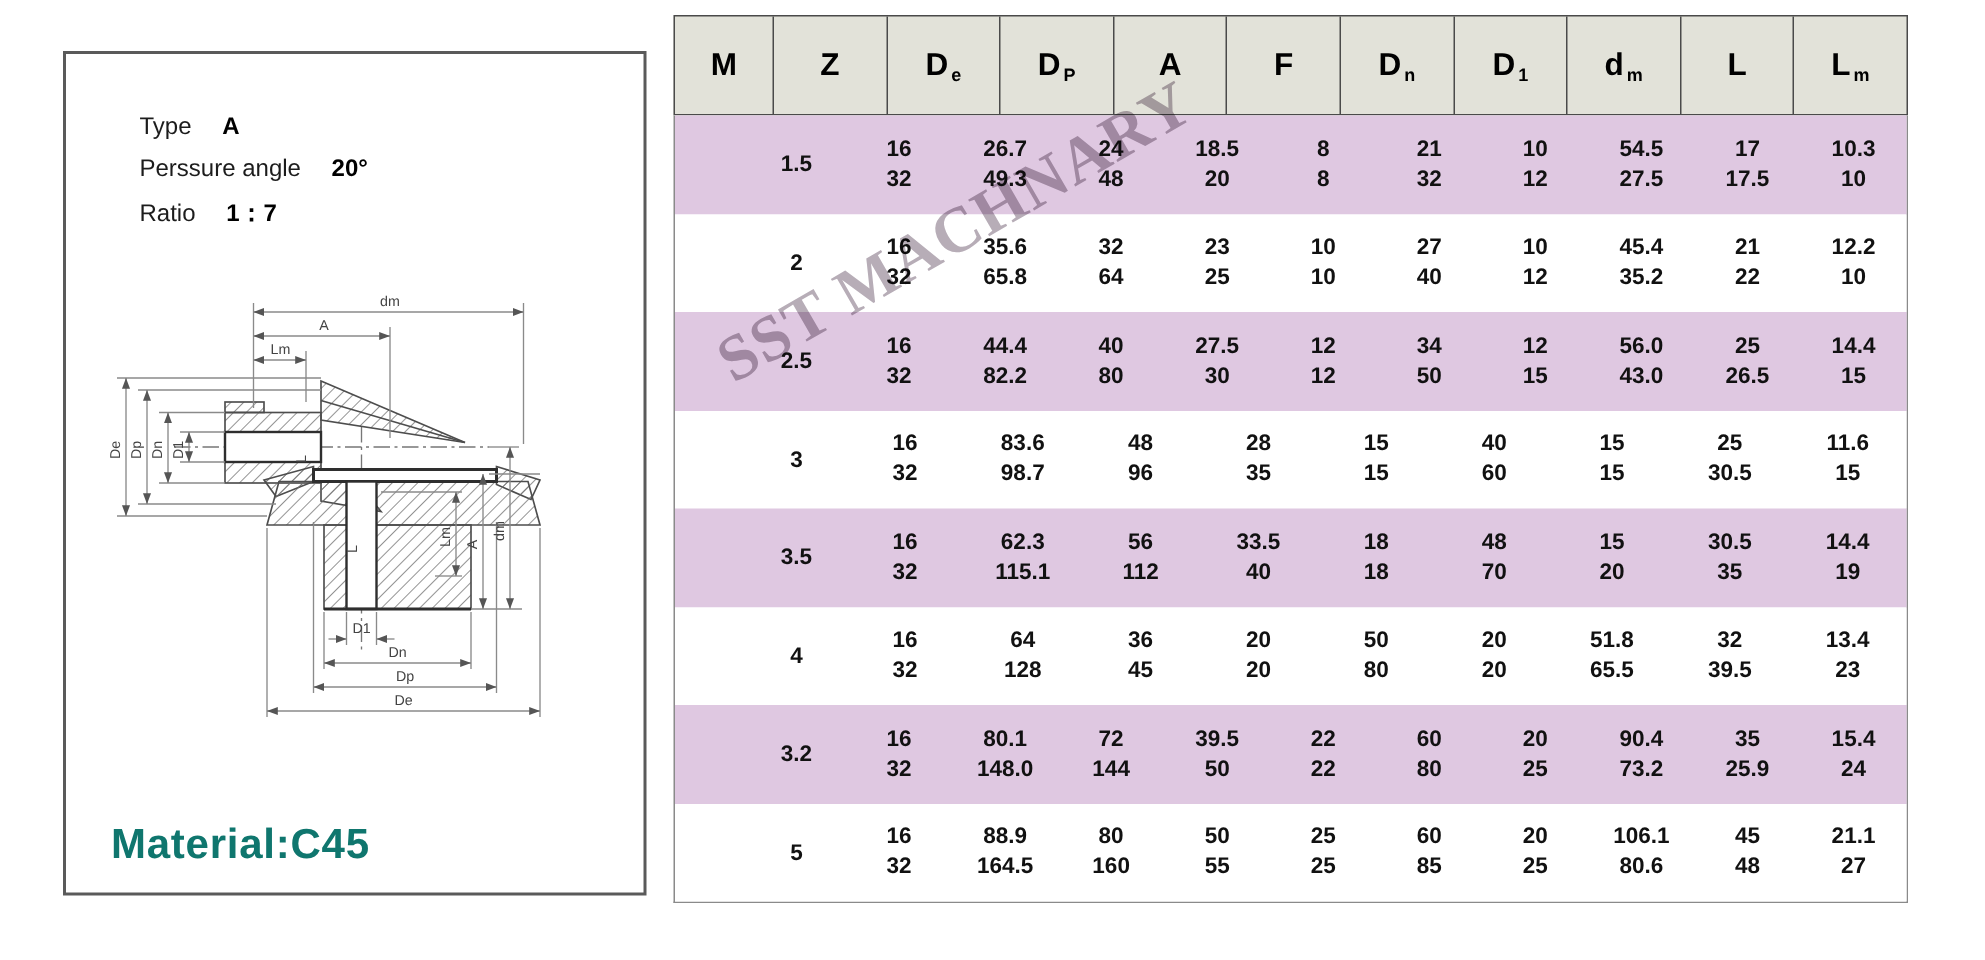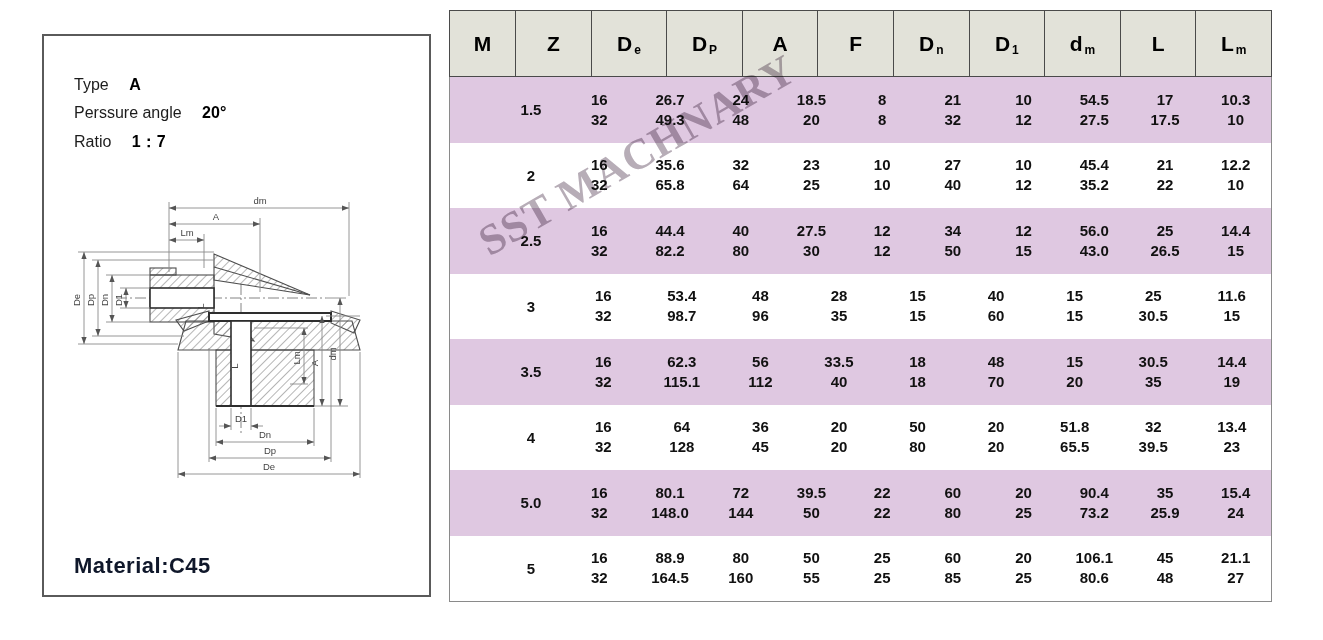--- a/index.html
+++ b/index.html
@@ -2,24 +2,24 @@
 <html style="--purple: #dfc8e1; --headbg: #e2e2d9; --wm: #b7adb7;"><head>
 <meta charset="utf-8">
 <style>
   html,body{margin:0;padding:0;}
   body{width:1323px;height:640px;background:#ffffff;font-family:"Liberation Sans",sans-serif;position:relative;overflow:hidden;}
   .stage{position:absolute;left:0;top:0;width:1323px;height:640px;background:#fff;}
 
   
   .left-panel{position:absolute;left:42px;top:34px;width:389px;height:563px;border:2px solid #5a5a5a;box-sizing:border-box;background:#fff;z-index:2;}
   .specs{position:absolute;left:30px;top:40px;font-size:16px;color:#1c1c1c;}
-  .spec-line{margin-bottom:10px;white-space:nowrap;}
+  .spec-line{margin-bottom:10px;white-space:nowrap;margin-left:19px;}
   .spec-label{margin-right:16px;}
   .spec-value{font-weight:bold;color:#000;}
-  .material{position:absolute;left:30px;bottom:16px;font-size:22px;font-weight:bold;color:#0f172a;letter-spacing:0.5px;}
+  .material{position:absolute;left:30px;bottom:16px;font-size:28px;font-weight:bold;color:#0f766e;letter-spacing:0.5px;}
   .drawing{position:absolute;left:20px;top:152px;}
   .drawing text{font-family:"Liberation Sans",sans-serif;font-size:9.5px;fill:#444;}
   .cl{stroke:#777;stroke-width:0.9;stroke-dasharray:11 3 2 3;fill:none;}
   .dim{stroke:#8a8a8a;stroke-width:0.9;fill:none;}
   .part{stroke:#4d4d4d;stroke-width:1.1;}
   .bold-edge{stroke:#2e2e2e;stroke-width:2;}
 
   
   .watermark{position:absolute;left:470px;top:223px;transform:rotate(-30deg);transform-origin:0 0;
     font-family:"Liberation Serif",serif;font-size:43px;font-weight:bold;letter-spacing:1px;
@@ -327,21 +327,21 @@
             <div class="vline">15</div>
           </div>
         </div>
         <div class="band">
           <div class="mcell col-m">3</div>
           <div class="vcell col">
             <div class="vline">16</div>
             <div class="vline">32</div>
           </div>
           <div class="vcell col">
-            <div class="vline">53.4</div>
+            <div class="vline">83.6</div>
             <div class="vline">98.7</div>
           </div>
           <div class="vcell col">
             <div class="vline">48</div>
             <div class="vline">96</div>
           </div>
           <div class="vcell col">
             <div class="vline">28</div>
             <div class="vline">35</div>
           </div>
@@ -438,21 +438,21 @@
           <div class="vcell col">
             <div class="vline">32</div>
             <div class="vline">39.5</div>
           </div>
           <div class="vcell col">
             <div class="vline">13.4</div>
             <div class="vline">23</div>
           </div>
         </div>
         <div class="band alt">
-          <div class="mcell col-m">5.0</div>
+          <div class="mcell col-m">3.2</div>
           <div class="vcell col">
             <div class="vline">16</div>
             <div class="vline">32</div>
           </div>
           <div class="vcell col">
             <div class="vline">80.1</div>
             <div class="vline">148.0</div>
           </div>
           <div class="vcell col">
             <div class="vline">72</div>

